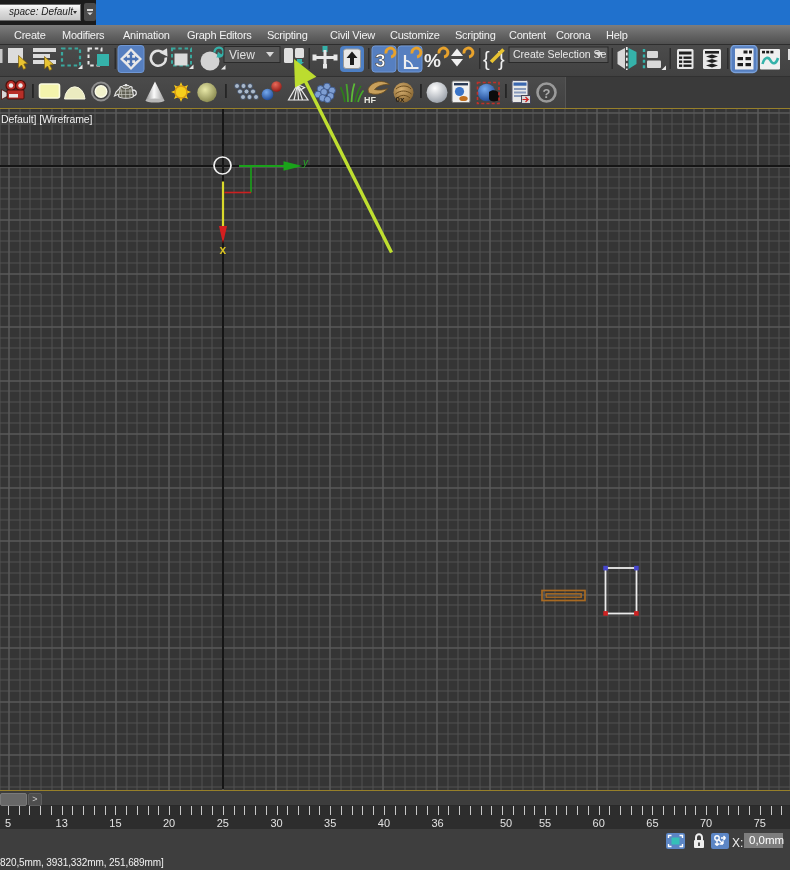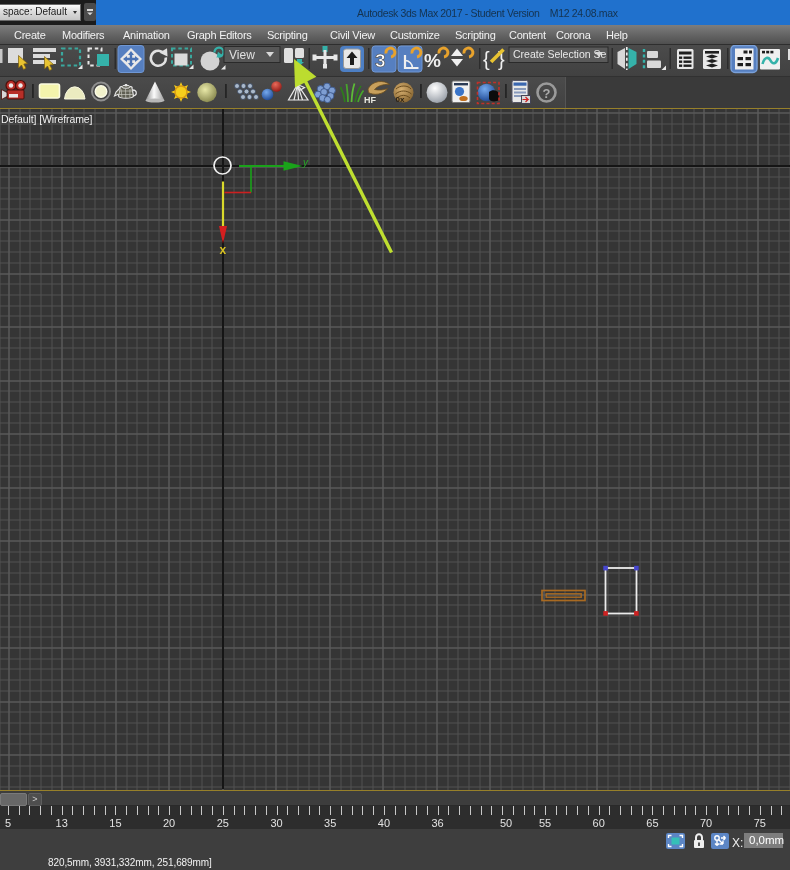--- a/index.html
+++ b/index.html
@@ -8,21 +8,21 @@
   #page{position:relative;width:790px;height:870px;overflow:hidden;}
   .abs{position:absolute;}
 
   
   #topbar{left:0;top:0;width:790px;height:25px;background:#1c1c1c;}
   #titleblue{left:96px;top:0;width:694px;height:25px;background:#2071cd;}
   #titletext{left:357px;top:7px;color:#15334f;font-size:10.5px;letter-spacing:-0.35px;white-space:pre;}
   #wsdrop{left:0px;top:4px;width:80px;height:15px;
      background:linear-gradient(#fbfbfb,#dcdcdc 45%,#c6c6c6);
      border:1px solid #6a6a6a;border-left:none;color:#1c1c1c;font-size:10px;line-height:14px;}
-  #wsdrop .t{position:absolute;left:3px;top:0px;}
+  #wsdrop .t{position:absolute;left:9px;top:0px;font-style:italic;}
   #wsdrop .a{position:absolute;right:3px;top:6px;width:0;height:0;
      border-left:2.5px solid transparent;border-right:2.5px solid transparent;border-top:3.5px solid #333;}
   #wsbtn{left:84px;top:3px;width:12px;height:18px;background:#4b4b4b;border-radius:2px;}
 
   
   #menubar{left:0;top:25px;width:790px;height:19px;
     background:linear-gradient(#7d7d7d,#6a6a6a 40%,#4f4f4f);
     border-bottom:1px solid #2e2e2e;}
   .mi{position:absolute;top:29px;color:#f2f2f2;font-size:11px;letter-spacing:-0.25px;}
 
@@ -49,32 +49,31 @@
   
   #scrollrow{left:0;top:791px;width:790px;height:14px;background:#3d3d3d;border-bottom:1px solid #2a2a2a;}
   #thumb{left:0;top:1.5px;width:25px;height:11px;background:#686868;border:1px solid #7a7a7a;border-radius:2px;}
   #nextbtn{left:28px;top:1.5px;width:12px;height:11px;background:#4e4e4e;border:1px solid #5e5e5e;border-radius:2px;
            color:#cfcfcf;font-size:9px;line-height:10px;text-align:center;}
   #ruler{left:0;top:806px;width:790px;height:23px;background:#2d2d2d;
      background-image:repeating-linear-gradient(to right,#c9c9c9 0,#c9c9c9 1px,transparent 1px,transparent 10.74px);
      background-position:8px 0;background-size:790px 9px;background-repeat:no-repeat;}
   .rl{position:absolute;top:11px;color:#e2e2e2;font-size:11px;width:30px;text-align:center;}
   #status{left:0;top:829px;width:790px;height:41px;background:#3e3e3e;}
-  #stext{left:0px;top:28px;color:#f2f2f2;font-size:10px;letter-spacing:-0.1px;white-space:pre;margin-left:48px;}
+  #stext{left:0px;top:28px;color:#f2f2f2;font-size:10px;letter-spacing:-0.1px;white-space:pre;}
   .bbtn{position:absolute;top:4px;width:19px;height:16px;background:#5c86c5;border-radius:2px;}
   #xlabel{left:732px;top:7px;color:#f0f0f0;font-size:12px;}
   #xfield{left:744px;top:4px;width:39px;height:15px;background:#7d7d7d;color:#fff;font-size:11.5px;line-height:15px;padding-left:5px;box-sizing:border-box;}
 </style>
 </head>
 <body>
 <div id="page">
 
   <div class="abs" id="topbar"></div>
   <div class="abs" id="titleblue"></div>
-  <div class="abs" id="titletext">Autodesk 3ds Max 2017 - Student Version    M12 24.08.max</div>
   <div class="abs" id="wsdrop">
       <span class="t">space: Default</span>
       <span class="a"></span>
     </div>
   <div class="abs" id="wsbtn">
     <svg width="12" height="18">
         <path d="M3 7 h6" stroke="#d8d8d8" stroke-width="2"></path>
         <path d="M3.2 9.5 L6 12.2 L8.8 9.5 Z" fill="#d8d8d8"></path>
       </svg>
   </div>

